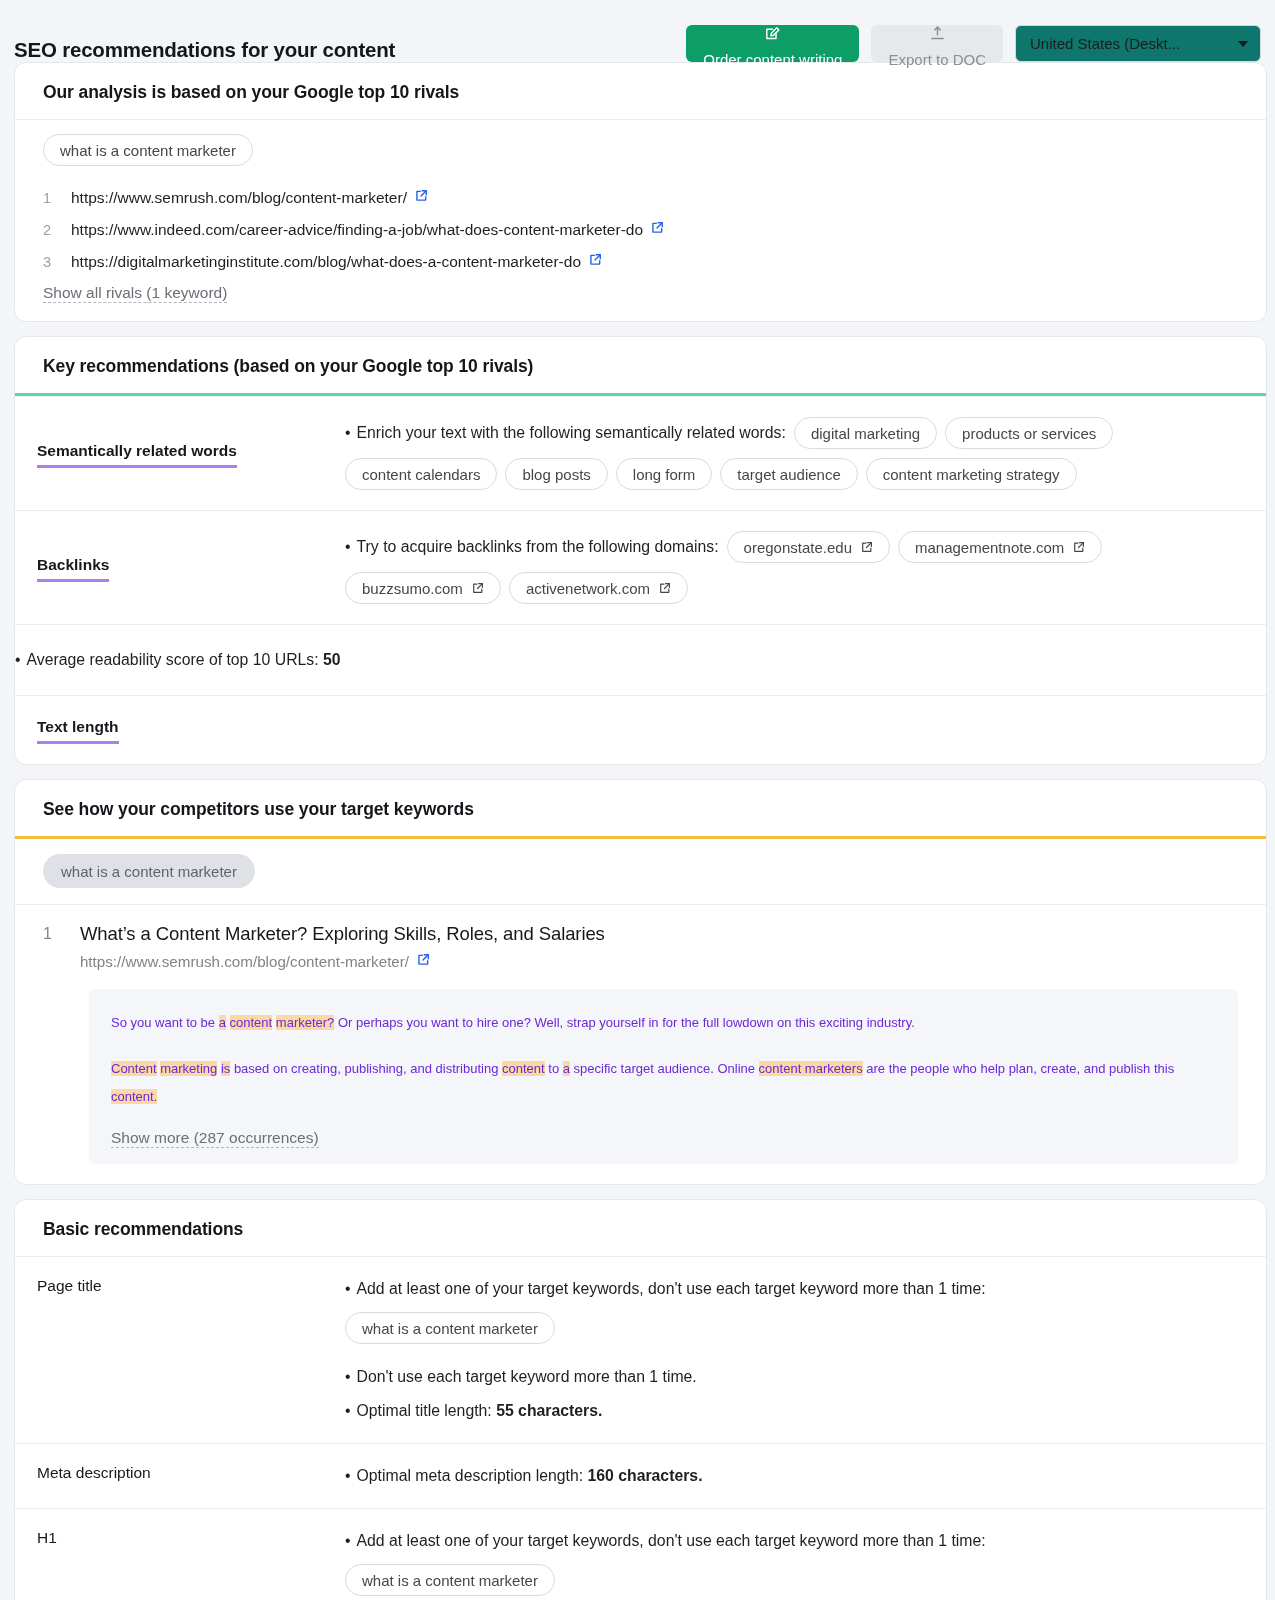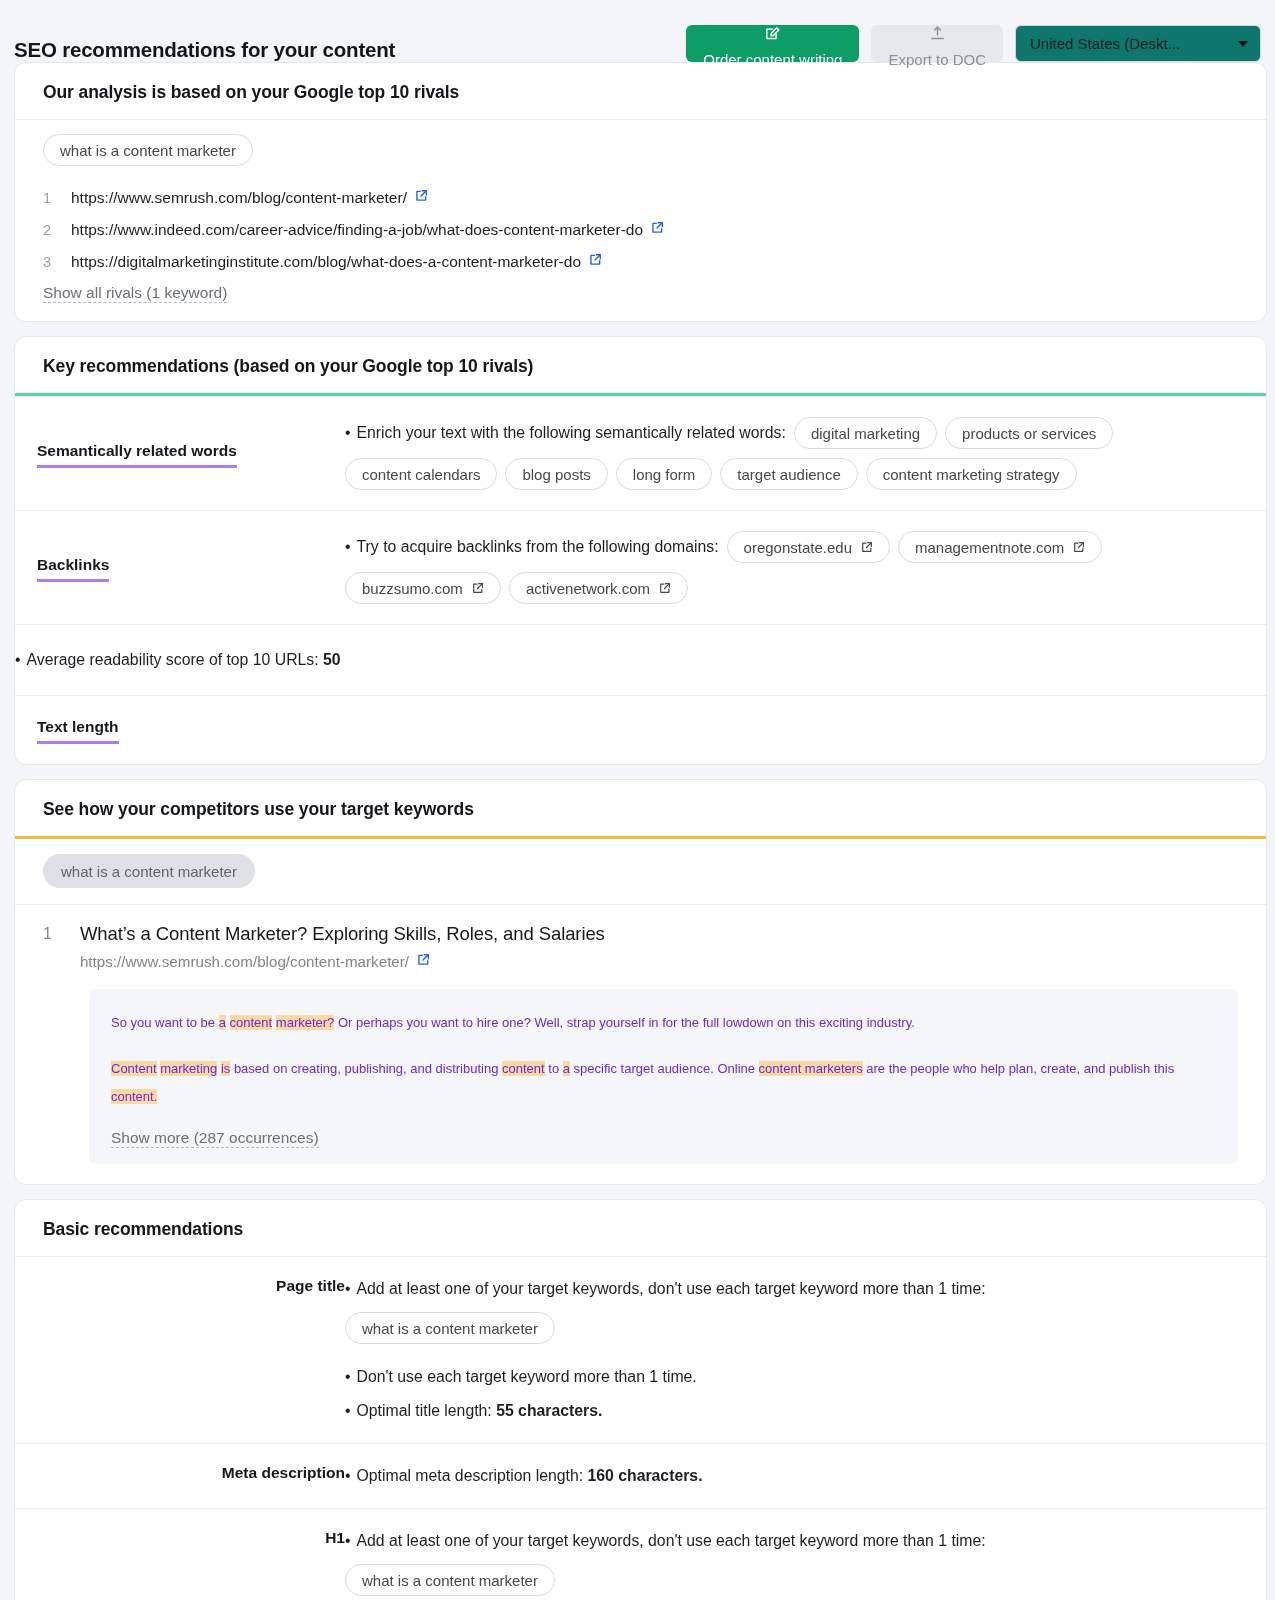--- a/index.html
+++ b/index.html
@@ -188,21 +188,21 @@
   .snippet p {
     margin: 0 0 18px 0;
     font-size: 13px;
     line-height: 28px;
     color: #6d28d9;
   }
   .hl { background: #fad9a4; }
 
   
   .brow { display: flex; border-top: 1px solid #eceef2; }
-  .bleft { width: 330px; padding: 20px 0 18px 22px; font-size: 15.5px; font-weight: bold; color: #16191d; text-align: right; }
+  .bleft { width: 330px; padding: 20px 0 18px 22px; font-size: 15.5px; font-weight: normal; color: #16191d; }
   .bright { flex: 1; padding: 18px 28px 18px 0; }
   .bright .bullet-line { line-height: 28px; }
   .spacer8 { height: 9px; }
 </style>
 </head>
 <body>
 
 <div class="topbar">
   <div class="page-title">SEO recommendations for your content</div>
 

